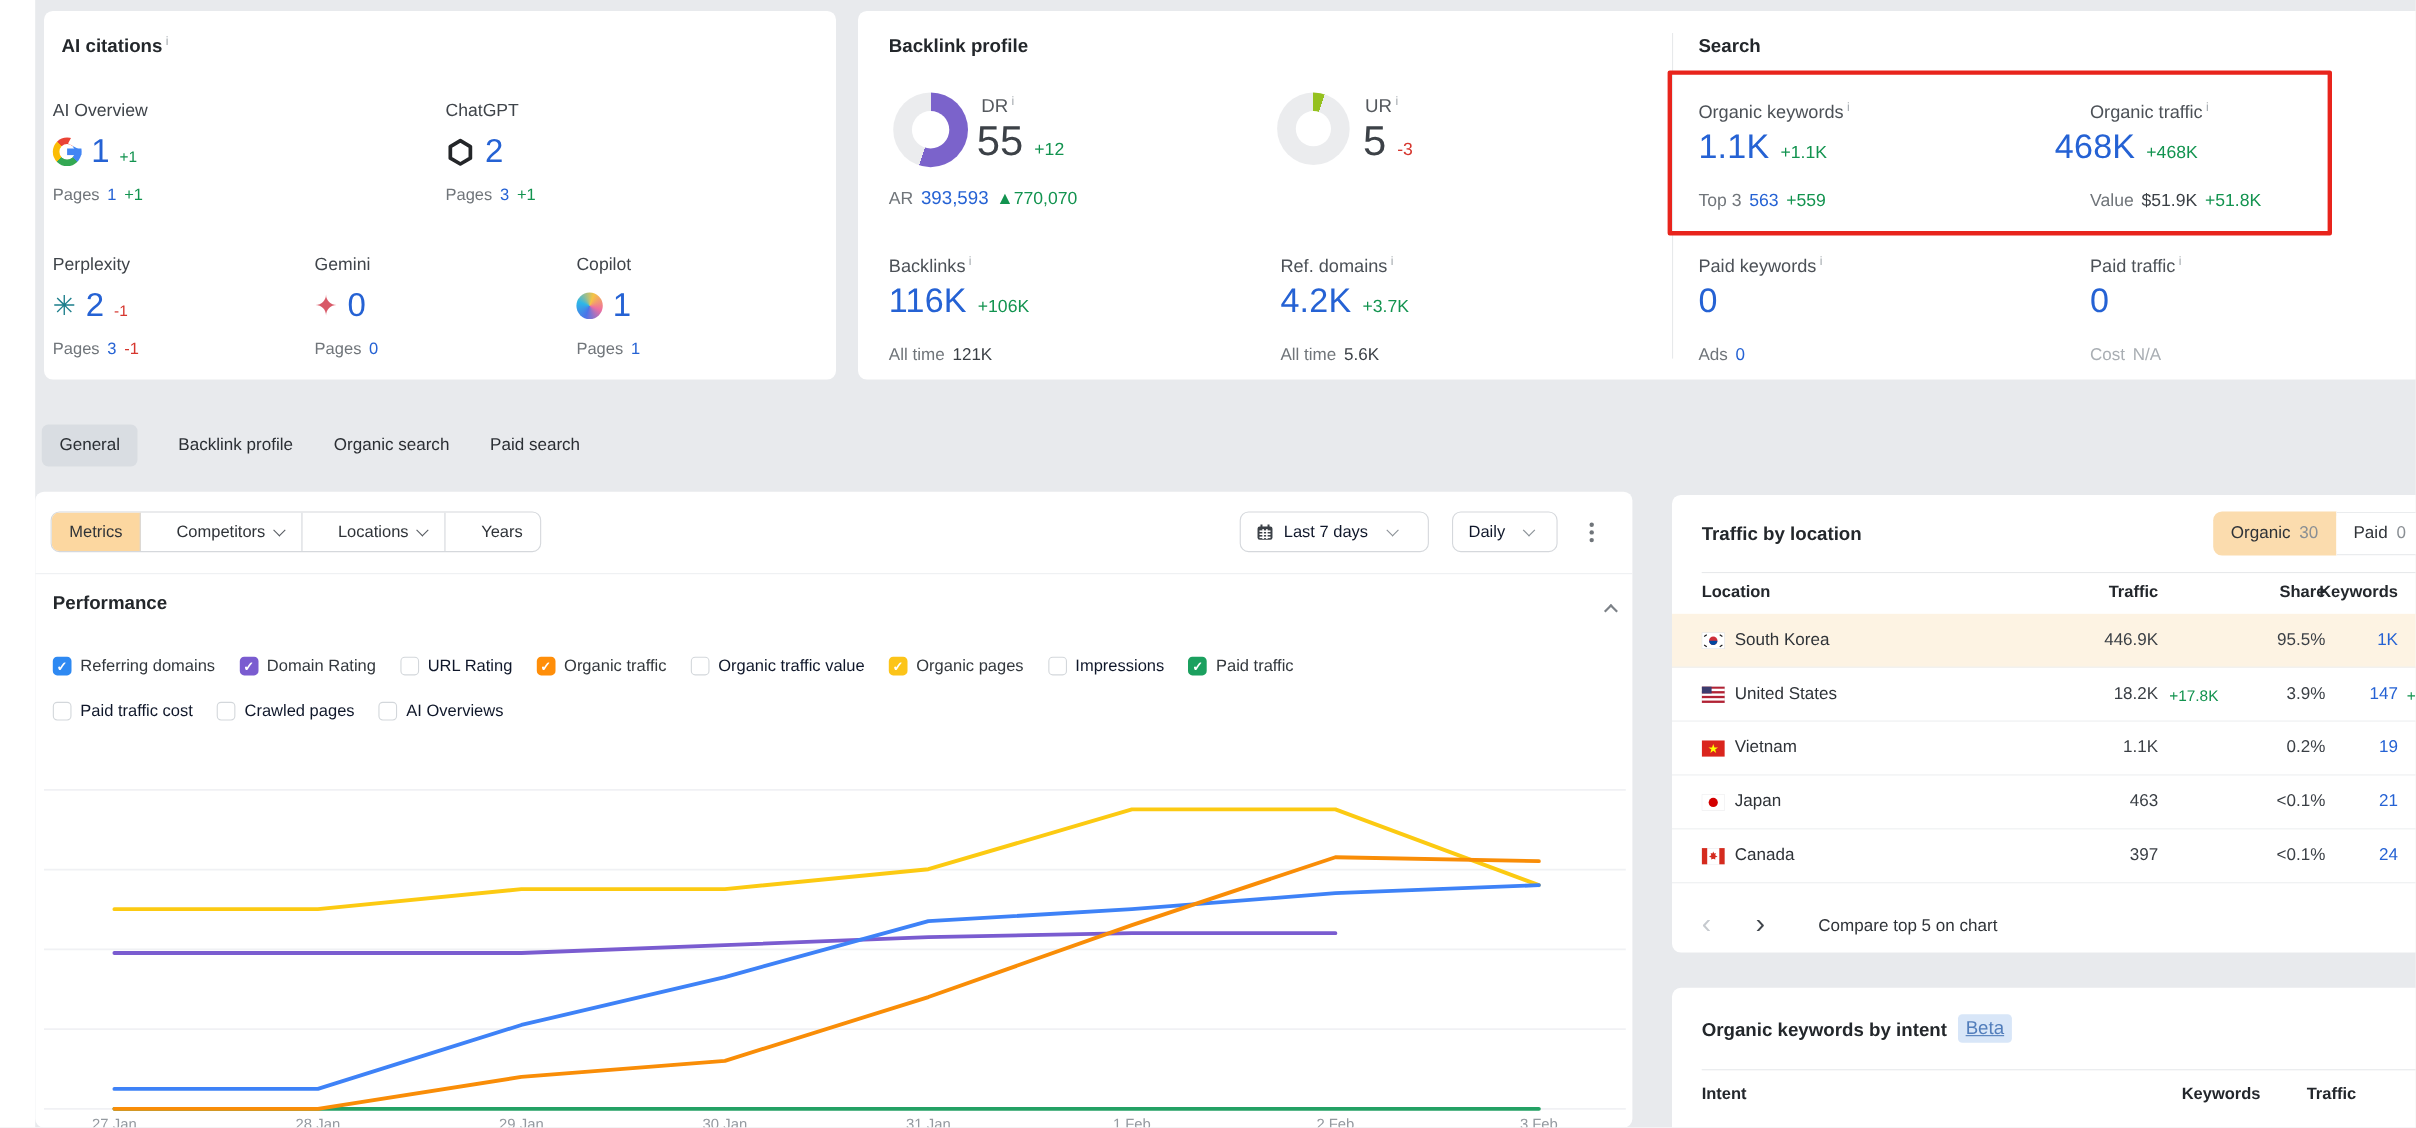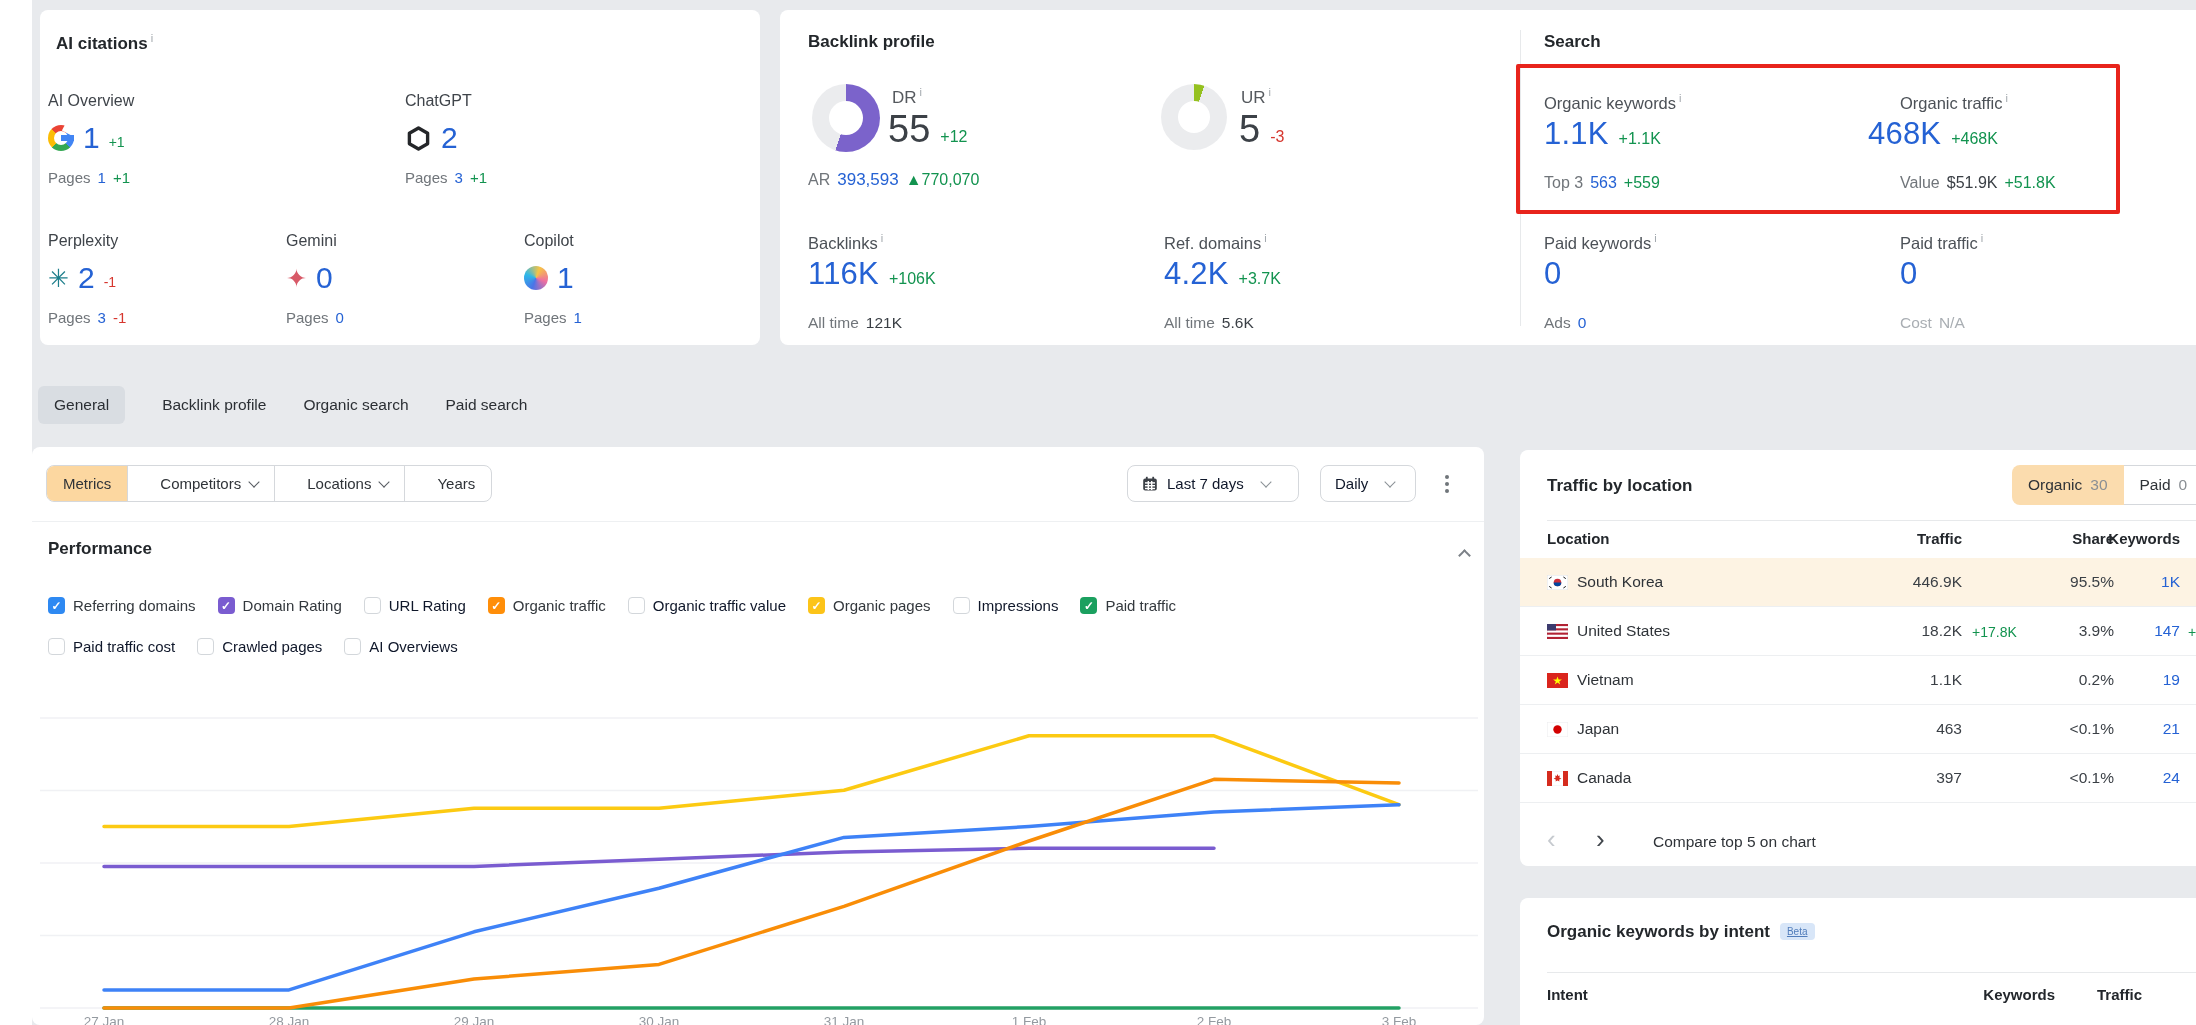--- a/index.html
+++ b/index.html
@@ -103,21 +103,21 @@
   .loc-row .kw { position:absolute; right:48px; top:15px; }
   .loc-row .kdelta { position:absolute; left:668px; top:17px; font-size:14px; }
   .pager { position:absolute; left:0; top:372px; width:100%; height:44px; }
   .pager .prev { position:absolute; left:27px; top:2px; font-size:26px; color:#c6cacf; cursor:pointer; }
   .pager .next { position:absolute; left:76px; top:2px; font-size:26px; color:#41464c; cursor:pointer; }
   .pager .cmp { position:absolute; left:133px; top:11px; font-size:15.5px; color:#2f3338; cursor:pointer; }
 
   
   #intentCard { left:1488px; top:898px; width:708px; height:200px; }
   #intentCard .ctitle { position:absolute; left:27px; top:24px; }
-  .badge { display:inline-block; background:#d8e6f8; color:#517dbb; font-size:10px; font-weight:400; padding:3px 7px; border-radius:4px; margin-left:10px; vertical-align:2px;text-decoration:underline; }
+  .badge { display:inline-block; background:#d8e6f8; color:#517dbb; font-size:17px; font-weight:400; padding:3px 7px; border-radius:4px; margin-left:10px; vertical-align:2px;text-decoration:underline; }
 
   .chat-bubble { position:absolute; left:2170px; top:1000px; width:104px; height:104px; border-radius:50%; background:#2b3442; z-index:40; cursor:pointer; }
 </style>
 </head>
 <body>
 
 <div class="canvas">
 
   <section class="card" id="aiCard">
     <div class="ctitle"><span>AI citations</span><sup class="info">i</sup></div>

